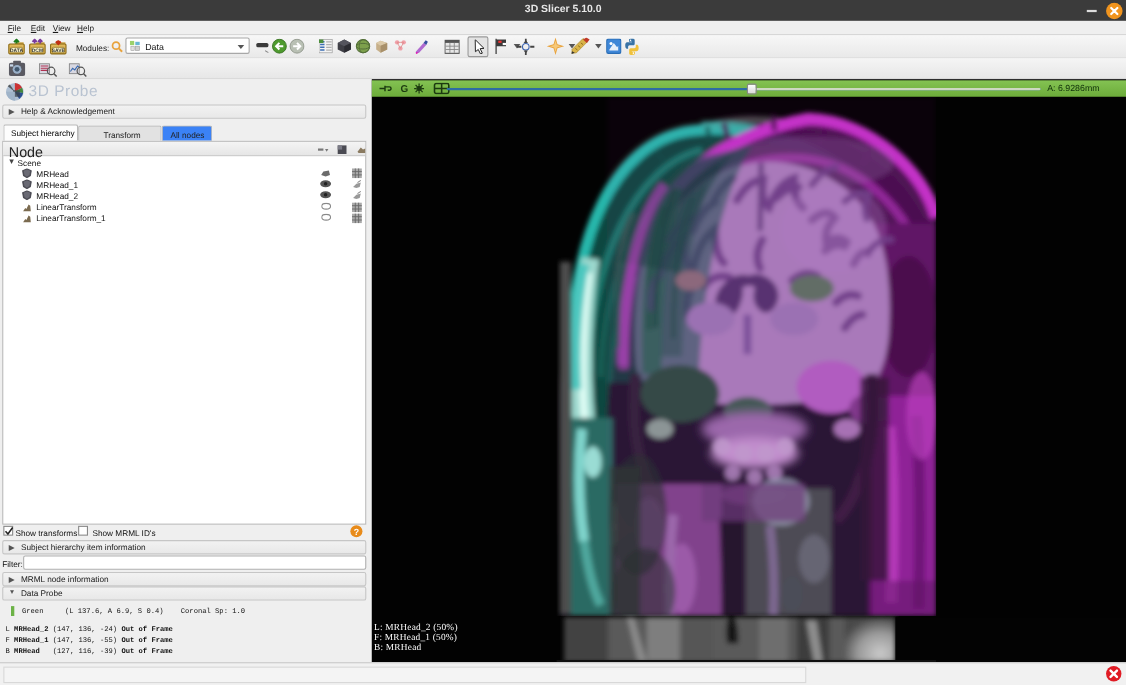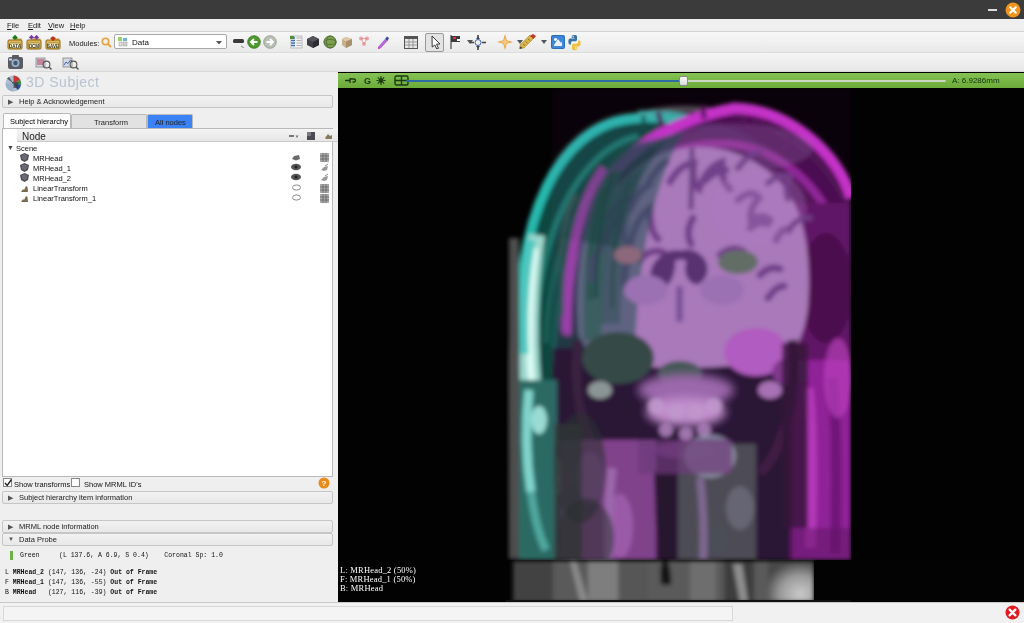--- a/index.html
+++ b/index.html
@@ -23,20 +23,21 @@
 
 #viewport { position:absolute; left:338px; top:72px; width:686px; height:530px; background:#000; }
 #greenbar { position:absolute; left:0; top:1px; width:686px; height:15px; background:linear-gradient(#84c353,#6cab3a); }
 
 #statusbar { position:absolute; left:0; top:602px; width:1024px; height:21px; background:#f1f1f1; border-top:1px solid #c9c9c9; }
 .mono { font-family:"Liberation Mono", monospace; }
 </style>
 </head>
 <body>
 <div id="titlebar">
+  <div id="titletext">3D Slicer 5.10.0</div>
   <div class="abs" style="left:988px;top:9px;width:9px;height:2px;background:#dcdcdc"></div>
   <svg class="abs" style="left:1005px;top:2px" width="16" height="16" viewBox="0 0 16 16">
       <circle cx="8" cy="8" r="7.5" fill="#f0941e"></circle>
       <path d="M5.2 5.2 L10.8 10.8 M10.8 5.2 L5.2 10.8" stroke="#fff" stroke-width="2" stroke-linecap="round"></path>
     </svg>
 </div>
 <div id="menubar">
   <span style="left:7px"><u>F</u>ile</span>
   <span style="left:28px"><u>E</u>dit</span>
   <span style="left:48px"><u>V</u>iew</span>
@@ -210,35 +211,35 @@
 
   <svg class="abs" style="left:5px;top:3px" width="17" height="17" viewBox="0 0 17 17">
     <circle cx="8.5" cy="8.5" r="8" fill="#aebfd2"></circle>
     <path d="M8.5 8.5 L8.5 .5 A8 8 0 0 1 15 4.7 Z" fill="#cc3333"></path>
     <path d="M8.5 8.5 L15 4.7 A8 8 0 0 1 16 9.5 Z" fill="#44883c"></path>
     <path d="M8.5 8.5 L16 9.5 A8 8 0 0 1 12.5 15 Z" fill="#2a4d8f"></path>
     <path d="M8.5 8.5 L4 1.9 A8 8 0 0 0 2 3.5 Z" fill="#555b60"></path>
     <rect x="7" y="7" width="6" height="6" fill="#3a4148" opacity=".75"></rect>
     <path d="M8.5 8.5 L.5 8.5 A8 8 0 0 0 8.5 16.5 Z" fill="#9fb3c8"></path>
   </svg>
-  <div class="abs" style="left:26px;top:2px;font-size:14px;color:#b9c3d1;letter-spacing:.5px">3D Subject</div>
+  <div class="abs" style="left:26px;top:2px;font-size:14px;color:#b9c3d1;letter-spacing:.5px">3D Probe</div>
 
   <div class="sectionbar" style="top:23px">
       <span class="arrow">▶</span>
       <span class="label">Help &amp; Acknowledgement</span>
     </div>
 
   <div class="abs" style="left:2px;top:41px;width:333px;height:15px;">
     <div class="abs" style="left:1px;top:0;width:68px;height:15px;background:#fdfdfd;border:1px solid #b9b9b9;border-bottom:none;border-radius:2px 2px 0 0;font-size:7.5px;padding:3px 0 0 6px;">Subject hierarchy</div>
     <div class="abs" style="left:69px;top:1px;width:76px;height:14px;background:#e2e2e2;border:1px solid #b9b9b9;border-bottom:none;border-radius:2px 2px 0 0;font-size:7.5px;padding:3px 0 0 22px;color:#222">Transform hierarchy</div>
     <div class="abs" style="left:145px;top:1px;width:46px;height:14px;background:#3b82f6;border:1px solid #b9b9b9;border-bottom:none;border-radius:2px 2px 0 0;font-size:7.5px;padding:3px 0 0 7px;color:#222">All nodes</div>
   </div>
 
   <div class="abs" style="left:2px;top:56px;width:331px;height:349px;background:#fff;border:1px solid #b9b9b9;">
-    <div class="abs" style="left:0;top:0;width:329px;height:13px;background:linear-gradient(#f4f4f4,#e6e6e6);border-bottom:1px solid #c9c9c9;font-size:10px;color:#222;padding:2px 0 0 5px;margin-left:14px;">Node</div>
+    <div class="abs" style="left:0;top:0;width:329px;height:13px;background:linear-gradient(#f4f4f4,#e6e6e6);border-bottom:1px solid #c9c9c9;font-size:13px;color:#222;padding:2px 0 0 5px;">Node</div>
 
     <svg class="abs" style="left:286px;top:3px" width="44" height="9" viewBox="0 0 44 9">
       <rect x="0" y="3" width="5" height="2" fill="#777"></rect>
         <path d="M6.5 3.5 l3 0 l-1.5 2.5 z" fill="#777"></path>
       <rect x="18" y="0" width="8" height="8" fill="#4a4a52"></rect>
         <rect x="18" y="0" width="4" height="4" fill="#7a7a85"></rect>
       <path d="M36 6 l3-4 2 2 2-1 0 4 -6 0 z" fill="#8a7a60"></path>
     </svg>
 
     <div class="abs" style="left:0;top:14px;width:329px;font-size:7.5px;color:#111">
@@ -322,20 +323,24 @@
     <svg class="abs" style="left:318px;top:-1px" width="12" height="12" viewBox="0 0 12 12">
         <circle cx="6" cy="6" r="5.5" fill="#e88b1a"></circle>
         <text x="6" y="9" font-size="8" font-weight="bold" fill="#fff" text-anchor="middle">?</text>
       </svg>
   </div>
   <div class="sectionbar" style="top:419px">
       <span class="arrow">▶</span>
       <span class="label">Subject hierarchy item information</span>
     </div>
 
+  <div class="abs" style="left:0;top:433px;width:337px;height:14px;font-size:7.5px;color:#111">
+    <span class="abs" style="left:2px;top:3px">Filter:</span>
+    <span class="abs" style="left:21px;top:0px;width:312px;height:13px;background:#fff;border:1px solid #b0b0b0;border-radius:2px"></span>
+  </div>
   <div class="sectionbar" style="top:461px">
       <span class="arrow" style="font-size:6px">▼</span>
       <span class="label">Data Probe</span>
     </div>
   <div class="sectionbar" style="top:448px">
       <span class="arrow">▶</span>
       <span class="label">MRML node information</span>
     </div>
 
   <div class="abs mono" style="left:0;top:476px;width:337px;font-size:6.5px;color:#111;line-height:9px">

